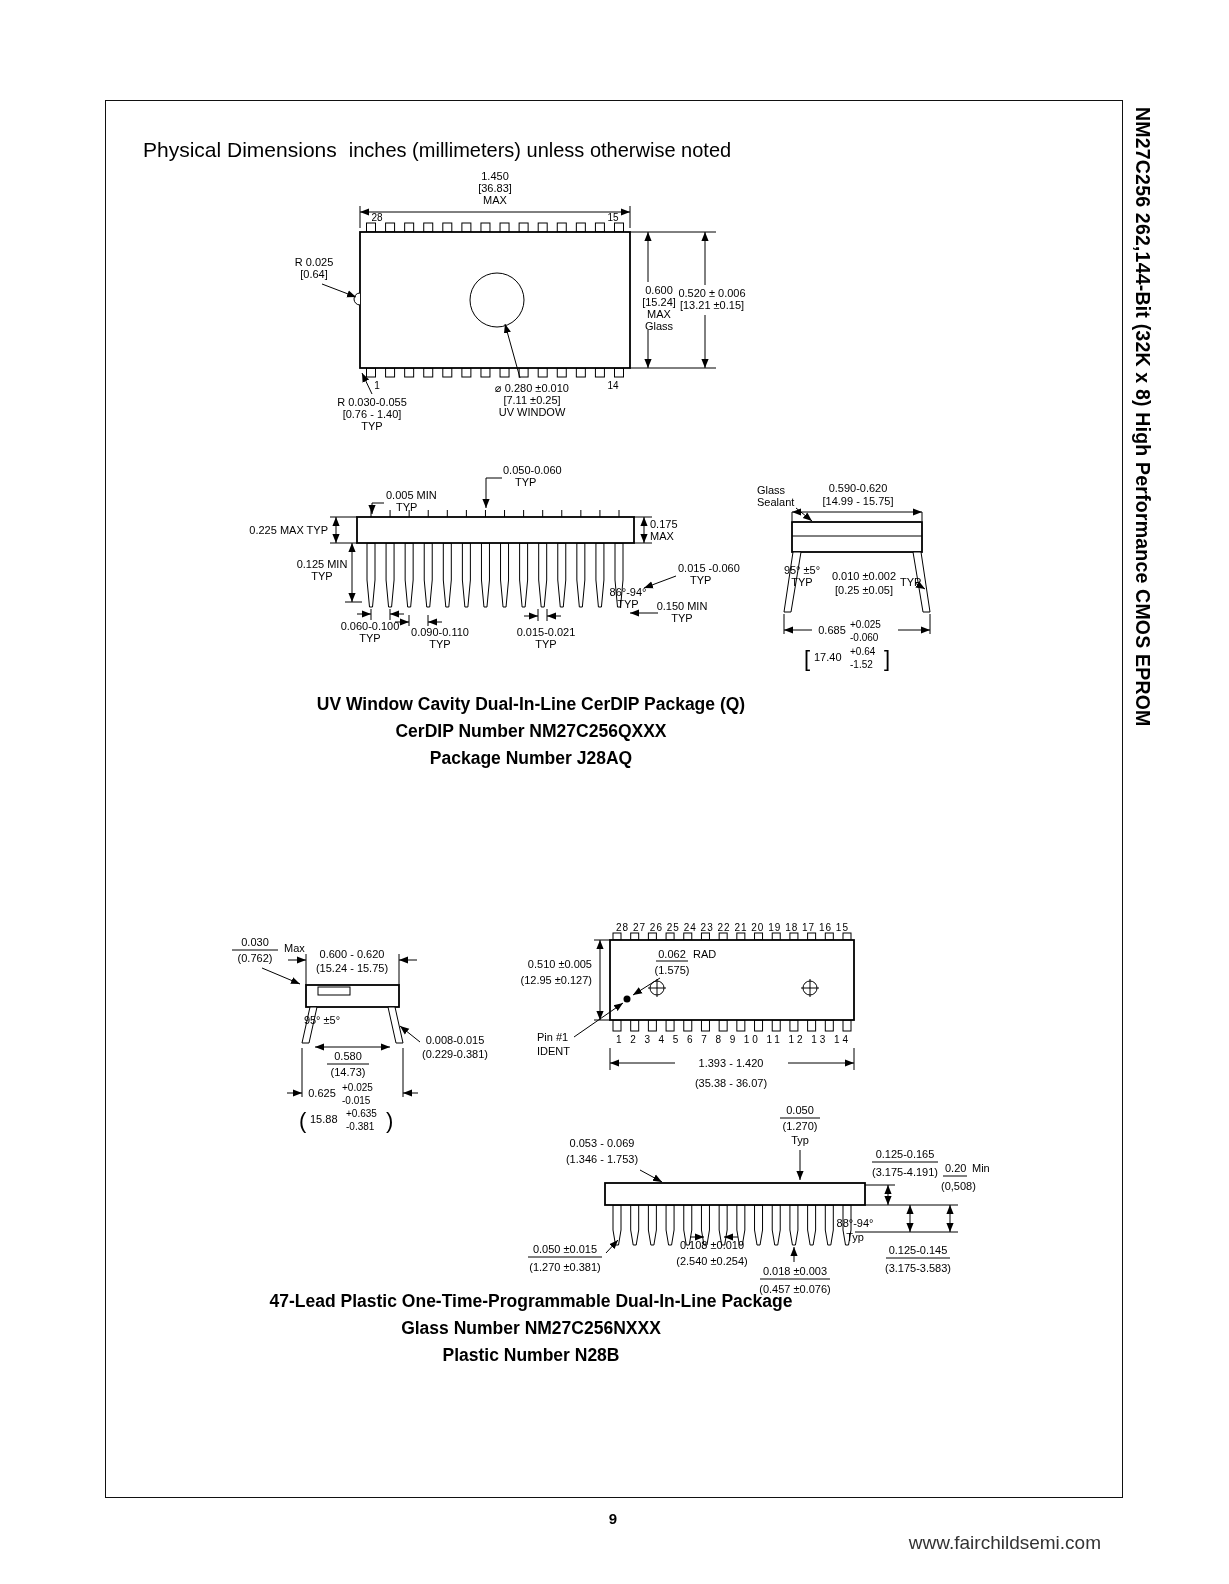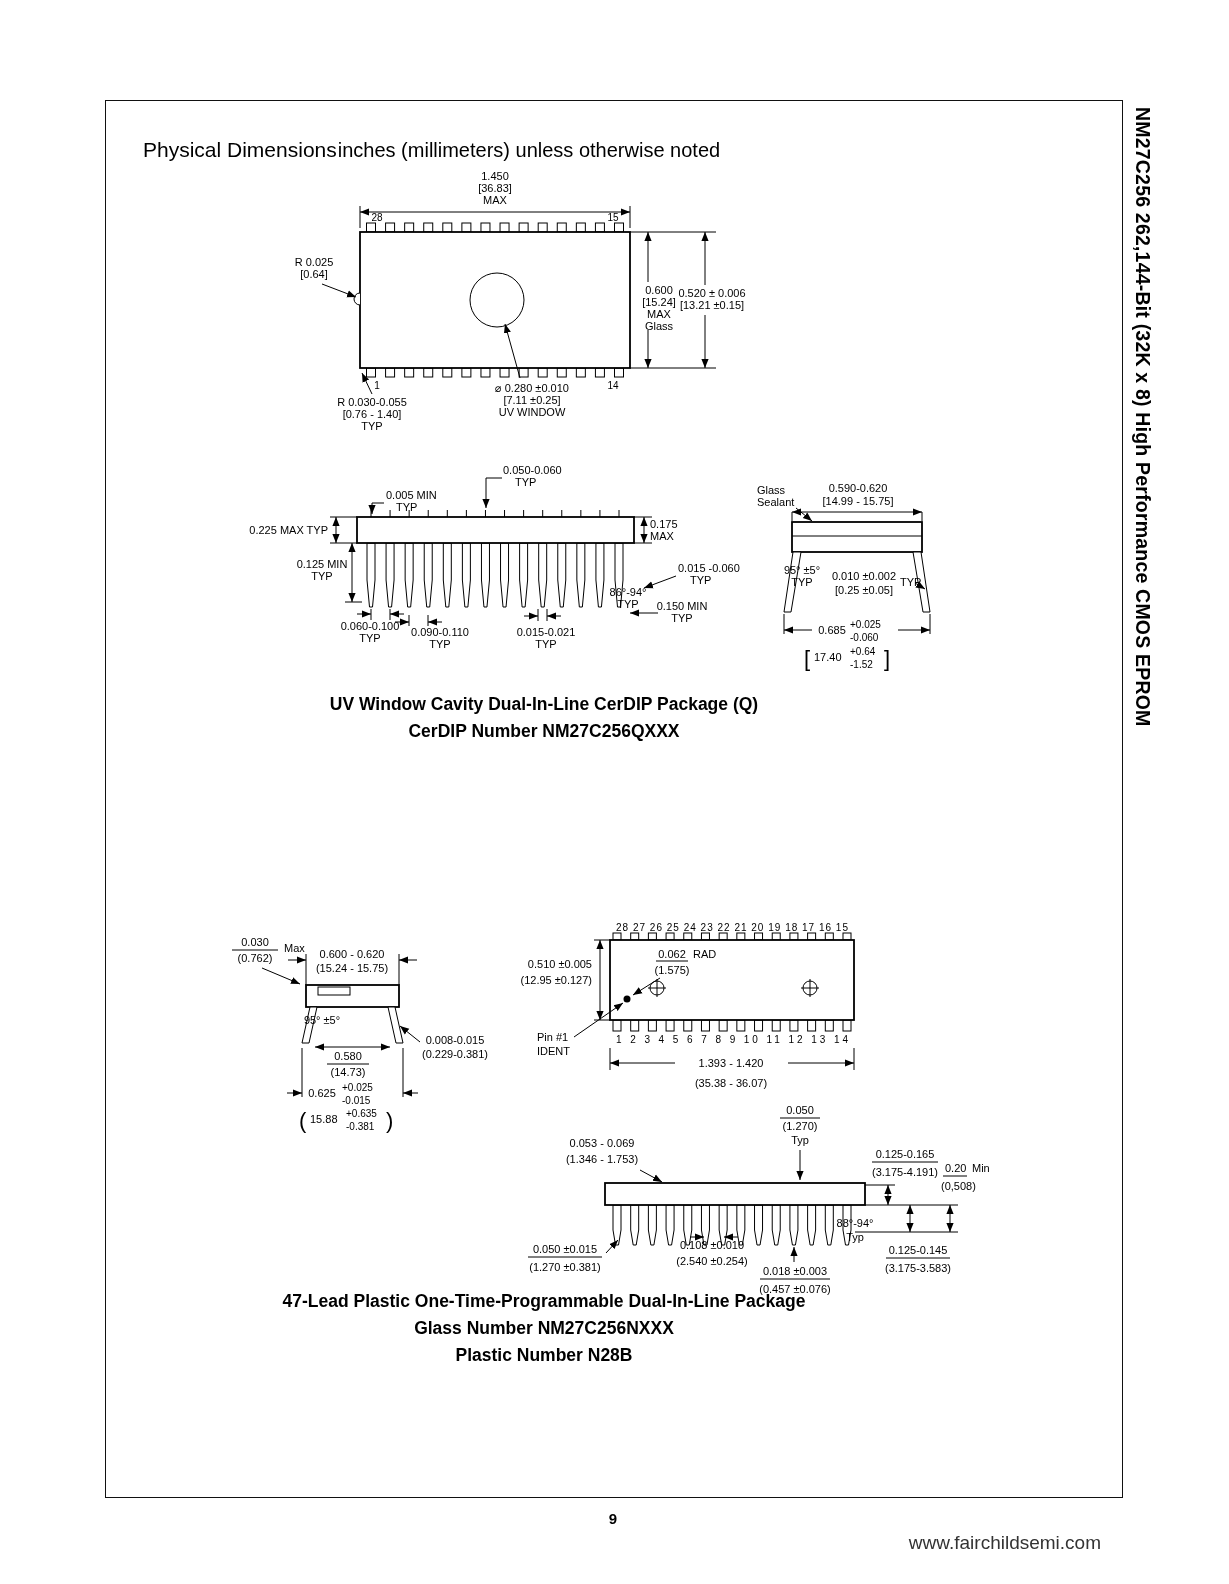--- a/index.html
+++ b/index.html
@@ -1,24 +1,24 @@
 <!DOCTYPE html>
 <html><head>
 <meta charset="utf-8">
 <style>
   html,body{margin:0;padding:0}
   body{width:1229px;height:1584px;position:relative;background:#fff;
        font-family:"Liberation Sans","DejaVu Sans",sans-serif;color:#000;overflow:hidden}
   .frame{position:absolute;left:105px;top:100px;width:1016px;height:1396px;border:1.5px solid #111}
   .title{position:absolute;left:143px;top:138px;font-size:20px;white-space:nowrap}
   .title .b{font-weight:normal;font-size:21px}
-  .title .r{margin-left:1px}
+  .title .r{margin-left:12px}
   .sidebar{position:absolute;left:1131px;top:107px;writing-mode:vertical-rl;
            font-weight:bold;font-size:19.5px;letter-spacing:.2px;white-space:nowrap}
-  .caption{position:absolute;left:118px;width:852px;text-align:center;font-weight:bold;
+  .caption{position:absolute;left:105px;width:852px;text-align:center;font-weight:bold;
            font-size:17.5px;line-height:27px}
   .cap1{top:691px}
   .cap2{top:1288px}
   .pnum{position:absolute;left:105px;width:1016px;top:1510px;text-align:center;font-weight:bold;font-size:15px}
   .purl{position:absolute;right:128px;top:1532px;font-size:19px;color:#333}
   svg.draw{position:absolute;left:0;top:0}
   .shape{fill:#fff;stroke:#000;stroke-width:1}
   .body{fill:#fff;stroke:#000;stroke-width:1.8}
   .ln{stroke:#000;stroke-width:1;fill:none}
   .dot{fill:#000;stroke:none}
@@ -431,20 +431,21 @@
 
     <text class="tm" x="918" y="1254">0.125-0.145</text>
     <line class="ln" x1="886" y1="1258" x2="950" y2="1258"></line>
     <text class="tm" x="918" y="1272">(3.175-3.583)</text>
   </g>
 </svg>
 
 <div class="caption cap1">
   <div>UV Window Cavity Dual-In-Line CerDIP Package (Q)</div>
   <div>CerDIP Number NM27C256QXXX</div>
+  <div>Package Number J28AQ</div>
 </div>
 
 <div class="caption cap2">
   <div>47-Lead Plastic One-Time-Programmable Dual-In-Line Package</div>
   <div>Glass Number NM27C256NXXX</div>
   <div>Plastic Number N28B</div>
 </div>
 
 <div class="pnum">9</div>
 <div class="purl">www.fairchildsemi.com</div>

